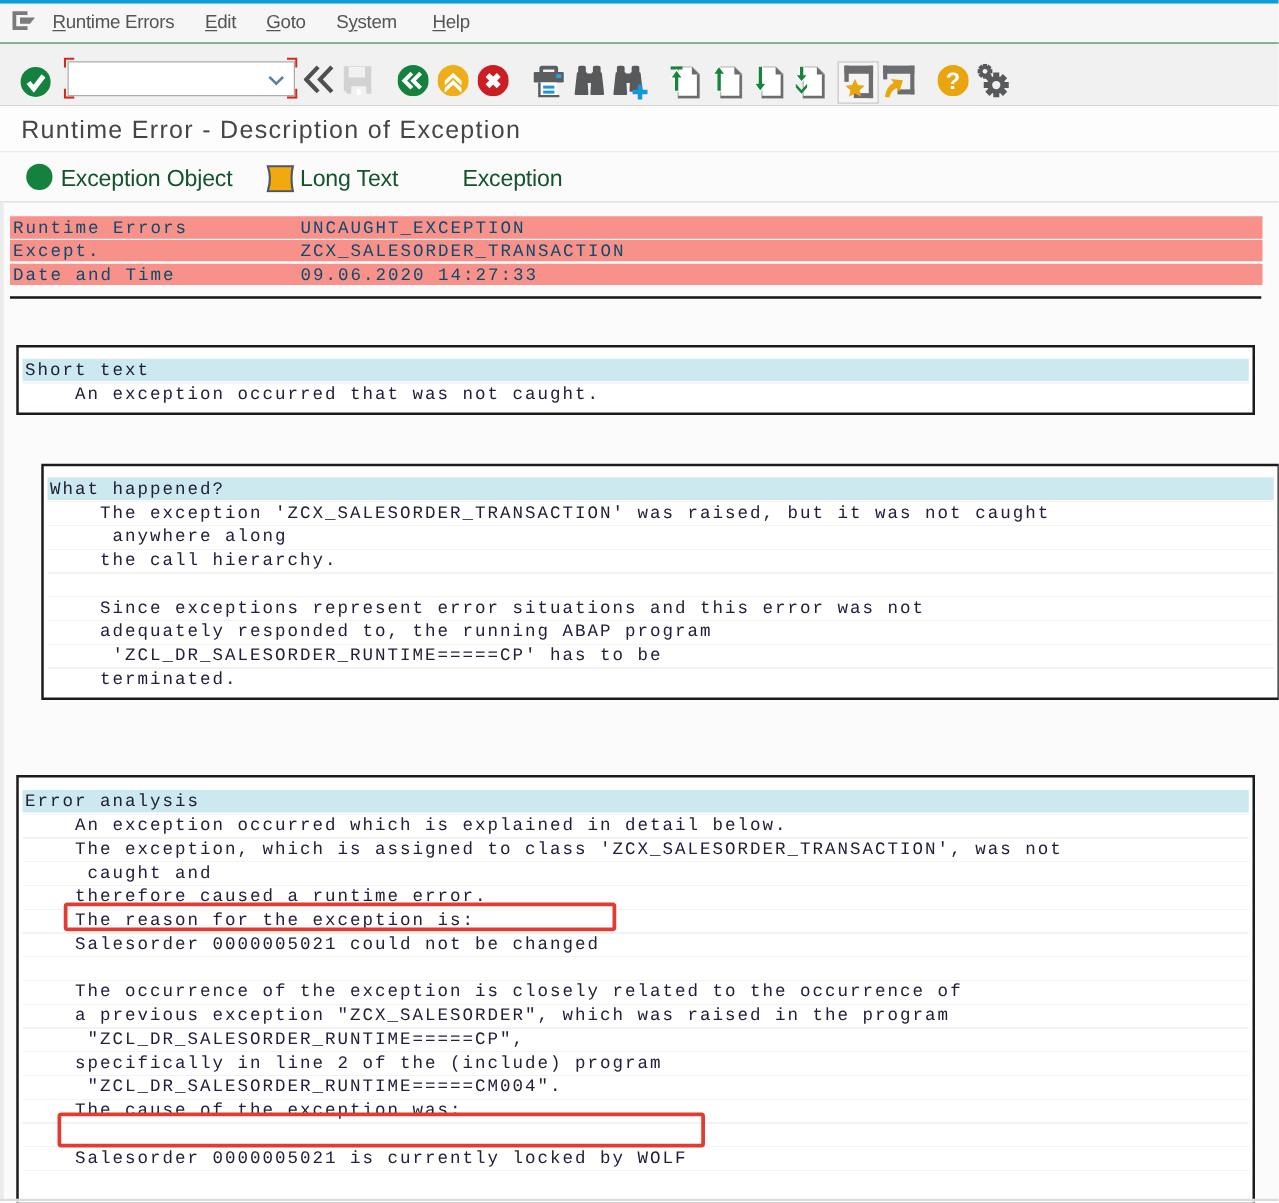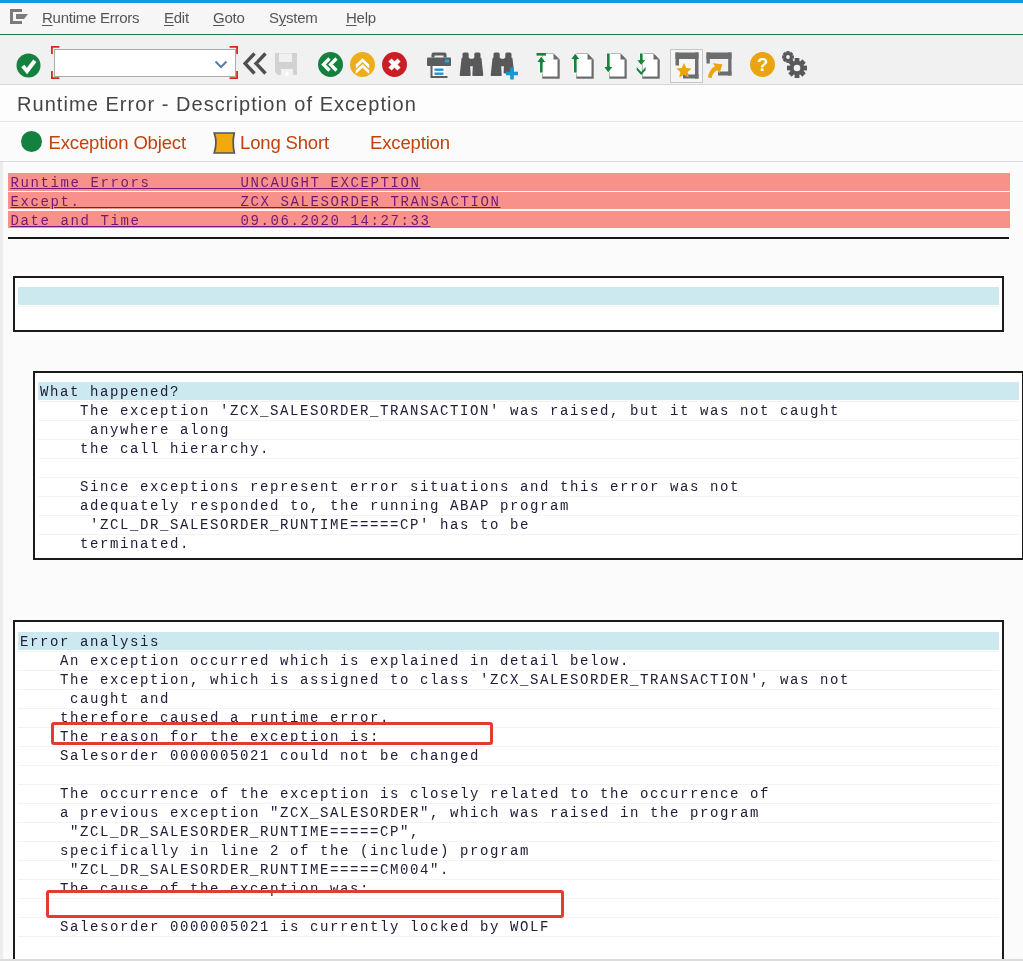--- a/index.html
+++ b/index.html
@@ -6,24 +6,24 @@
 body{width:1023px;height:962px;position:relative;overflow:hidden;background:#fbfbfb;font-family:"Liberation Sans",sans-serif;}
 .abs{position:absolute;}
 #bluebar{left:0;top:0;width:1023px;height:3px;background:#0d9ddb;}
 #menubar{left:0;top:3px;width:1023px;height:31px;background:#f6f6f6;border-bottom:1px solid #15803d;}
 .mi{position:absolute;top:5.5px;font-size:15px;letter-spacing:-0.25px;color:#555;}
 .mi u{text-decoration-thickness:1px;text-underline-offset:2px;}
 #toolbar{left:0;top:35px;width:1023px;height:49px;background:#f1f1f2;border-bottom:1px solid #d7d7d7;}
 #titlebar{left:0;top:85px;width:1023px;height:36px;background:#fdfdfd;border-bottom:1px solid #e4e4e4;padding-left:24px;}
 #title{position:absolute;left:17px;top:8px;font-size:20px;letter-spacing:1.05px;color:#454545;}
 #appbar{left:0;top:122px;width:1023px;height:39px;background:#fbfbfb;border-bottom:1px solid #dcdcdc;}
-.ab{position:absolute;top:9.5px;font-size:18.5px;letter-spacing:-0.15px;color:#c2410c;}
+.ab{position:absolute;top:9.5px;font-size:18.5px;letter-spacing:-0.15px;color:#14532d;}
 pre{margin:0;font-family:"Liberation Mono",monospace;font-size:14px;line-height:19px;letter-spacing:1.6px;color:#20203a;}
 .redrow{position:absolute;left:8px;width:1002px;height:17.7px;background:#f7918a;}
-.redrow pre{position:absolute;left:2.4px;top:1px;color:#701a75;text-decoration:underline;}
+.redrow pre{position:absolute;left:2.4px;top:1px;color:#0c4a6e;}
 #blackline{left:8px;top:237.4px;width:1001px;height:2px;background:#161616;}
 .box{position:absolute;left:13px;width:987px;background:#ffffff;border:2px solid #1b1b1b;}
 .cyan{position:absolute;left:3px;right:3px;height:18.3px;background:#cde9f0;}
 .box pre{position:absolute;left:5px;}
 .boxlines{position:absolute;left:3px;right:3px;background:repeating-linear-gradient(to bottom,#f3f3f3 0,#f3f3f3 1px,transparent 1px,transparent 19px);}
 .redann{position:absolute;border:3px solid #e23b30;border-radius:3px;}
 </style>
 </head>
 <body>
 <div class="abs" id="bluebar"></div>
@@ -205,38 +205,40 @@
 </div>
 <div class="abs" id="titlebar">
     <span id="title">Runtime Error - Description of Exception</span>
   </div>
 <div class="abs" id="appbar">
   <div class="abs" style="left:21px;top:9px;width:21px;height:21px;border-radius:50%;background:#15813f;"></div>
   <span class="ab" style="left:48.5px">Exception Object</span>
   <svg class="abs" style="left:213px;top:9.5px" width="23" height="22" viewBox="0 0 23 22">
     <path d="M1.2 1 H21.3 C19.9 6.9 19.9 14.1 21.3 21 H1.2 C3.4 14.1 3.4 6.9 1.2 1 Z" fill="#f0a90e" stroke="#4d5566" stroke-width="1.7"></path>
   </svg>
-  <span class="ab" style="left:240px">Long Short</span>
+  <span class="ab" style="left:240px">Long Text</span>
   <span class="ab" style="left:370px">Exception</span>
 </div>
 
 <div class="redrow" style="top:173px">
     <pre>Runtime Errors         UNCAUGHT_EXCEPTION</pre>
   </div>
 <div class="redrow" style="top:191.8px">
     <pre>Except.                ZCX_SALESORDER_TRANSACTION</pre>
   </div>
 <div class="redrow" style="top:210.6px">
     <pre>Date and Time          09.06.2020 14:27:33</pre>
   </div>
 <div class="abs" id="blackline"></div>
 
 <div class="box" style="top:275.7px;height:52.8px;">
   <div class="boxlines" style="top:9px;height:38px;"></div>
   <div class="cyan" style="top:9px"></div>
+  <pre style="top:10.3px">Short text
+    An exception occurred that was not caught.</pre>
 </div>
 
 <div class="box" style="top:371.3px;height:185px;margin-left:20px;">
   <div class="boxlines" style="top:8.3px;height:171px;"></div>
   <div class="cyan" style="top:8.3px"></div>
   <pre style="top:9.6px">What happened?
     The exception 'ZCX_SALESORDER_TRANSACTION' was raised, but it was not caught
      anywhere along
     the call hierarchy.
 

